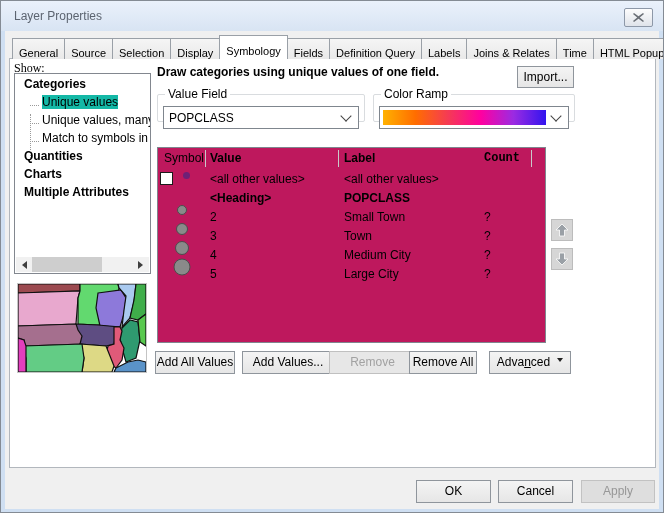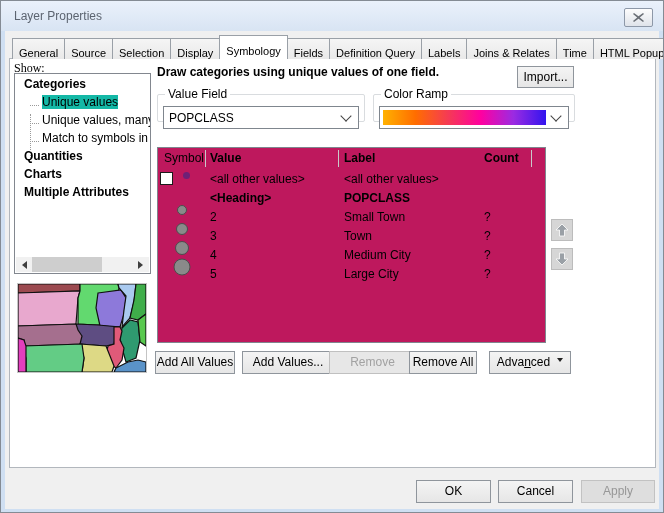--- a/index.html
+++ b/index.html
@@ -62,21 +62,21 @@
   .chev{width:7px;height:7px;border-left:1px solid #444;border-bottom:1px solid #444;
     transform:rotate(-45deg);margin-right:8px;margin-top:-3px;}
   #ramp-bar{position:absolute;left:3px;top:3px;width:163px;height:15px;}
   
   #list{position:absolute;left:147px;top:88px;width:389px;height:196px;box-sizing:border-box;
     background:#be185d;border:1px solid #7f868e;overflow:hidden;}
   .hlabel{position:absolute;top:3px;font-weight:bold;}
   #h-symbol{left:6px;font-weight:normal;}
   #h-value{left:52px;}
   #h-label{left:186px;}
-  #h-count{left:326px;}
+  #h-count{left:326px;font-family:Liberation Mono, monospace;}
   .htick{position:absolute;top:2px;height:17px;width:0;border-left:1px solid #c9c9c9;}
   #rows{position:absolute;left:0;top:22px;right:0;}
   .trow{position:relative;height:19px;}
   .trow span{position:absolute;top:2px;white-space:nowrap;}
   .c-val{left:52px;}
   .c-lab{left:186px;}
   .c-cnt{left:326px;}
   .trow.boldrow{font-weight:bold;}
   .sym-dot{position:absolute;border-radius:50%;background:#8a8a8a;border:1px solid #4d4d4d;top:50%;left:24px;transform:translate(-50%,-50%);}
   .sym-check{position:absolute;left:2px;top:2px;width:13px;height:13px;background:#fff;border:1px solid #1a1a1a;box-sizing:border-box;}

